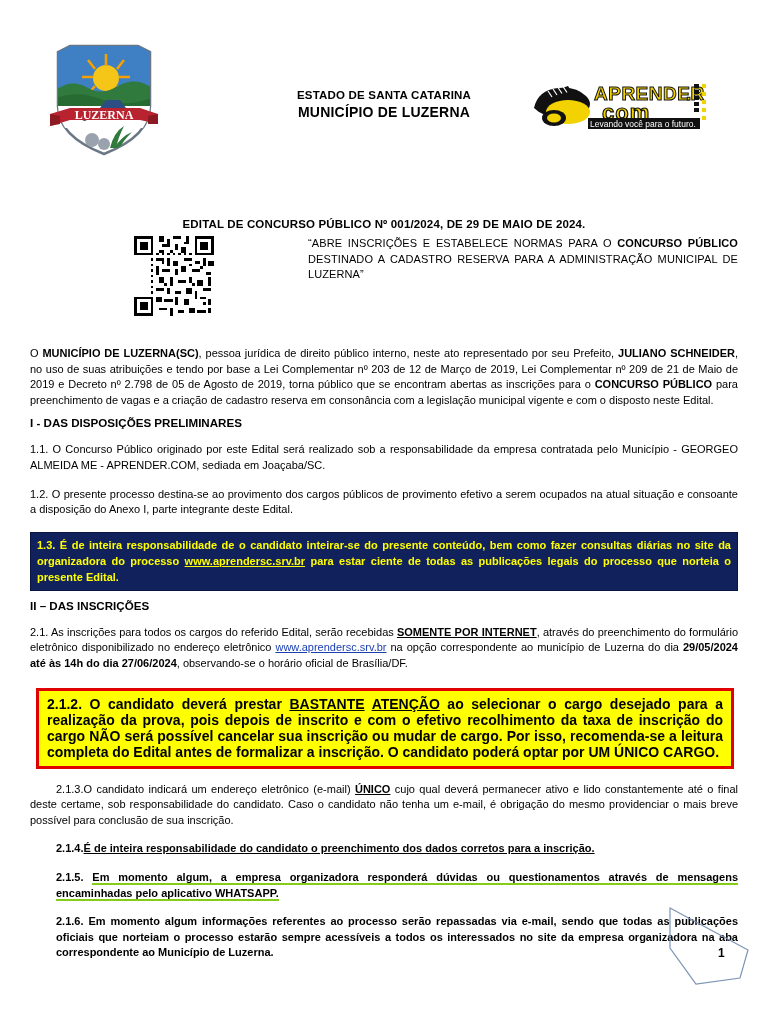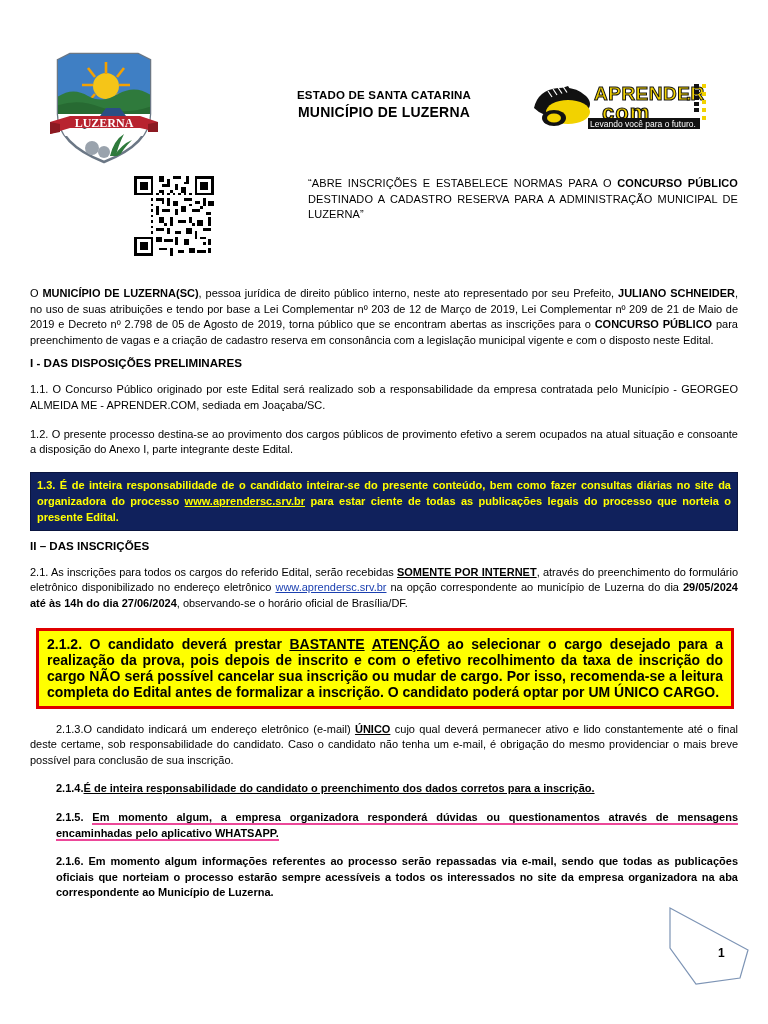--- a/index.html
+++ b/index.html
@@ -25,21 +25,21 @@
 
   
   .header {
     position: relative;
     height: 118px;
     padding-top: 52px;
   }
   .crest {
     position: absolute;
     left: 18px;
-    top: 52px;
+    top: 44px;
     width: 112px;
     height: 112px;
   }
   .header-titles {
     position: absolute;
     left: 0;
     right: 0;
     top: 88px;
     text-align: center;
   }
@@ -143,21 +143,21 @@
     color: #000000;
     font-weight: bold;
     font-size: 14px;
     line-height: 16px;
     padding: 5px 8px 6px 8px;
     text-align: justify;
   }
 
   
   .red-ul {
-    border-bottom: 2px solid #ec4899;
+    border-bottom: 2px solid #84cc16;
     padding-bottom: 0px;
     box-decoration-break: clone;
     -webkit-box-decoration-break: clone;
   }
 
   
   .page-marker {
     position: absolute;
     right: 16px;
     bottom: 36px;
@@ -264,20 +264,21 @@
           <rect x="174" y="30" width="4" height="4"></rect>
           <rect x="174" y="38" width="4" height="4"></rect>
         </g>
 
         <rect x="60" y="40" width="112" height="11" fill="#111111"></rect>
         <text x="62" y="49" font-family="'Liberation Sans', sans-serif" font-size="8.5" fill="#ffffff" id="tagline-svg">Levando você para o futuro.</text>
       </svg>
     </div>
   </div>
 
+  <div class="edital-title">EDITAL DE CONCURSO PÚBLICO Nº 001/2024, DE 29 DE MAIO DE 2024.</div>
 
   <div class="qr-row">
     <div class="qr-box">
       <svg viewBox="0 0 29 29" width="80" height="80" shape-rendering="crispEdges">
         <rect width="29" height="29" fill="#ffffff"></rect>
         <g fill="#000000">
 
           <rect x="0" y="0" width="7" height="1"></rect>
             <rect x="0" y="6" width="7" height="1"></rect>
           <rect x="0" y="0" width="1" height="7"></rect>

